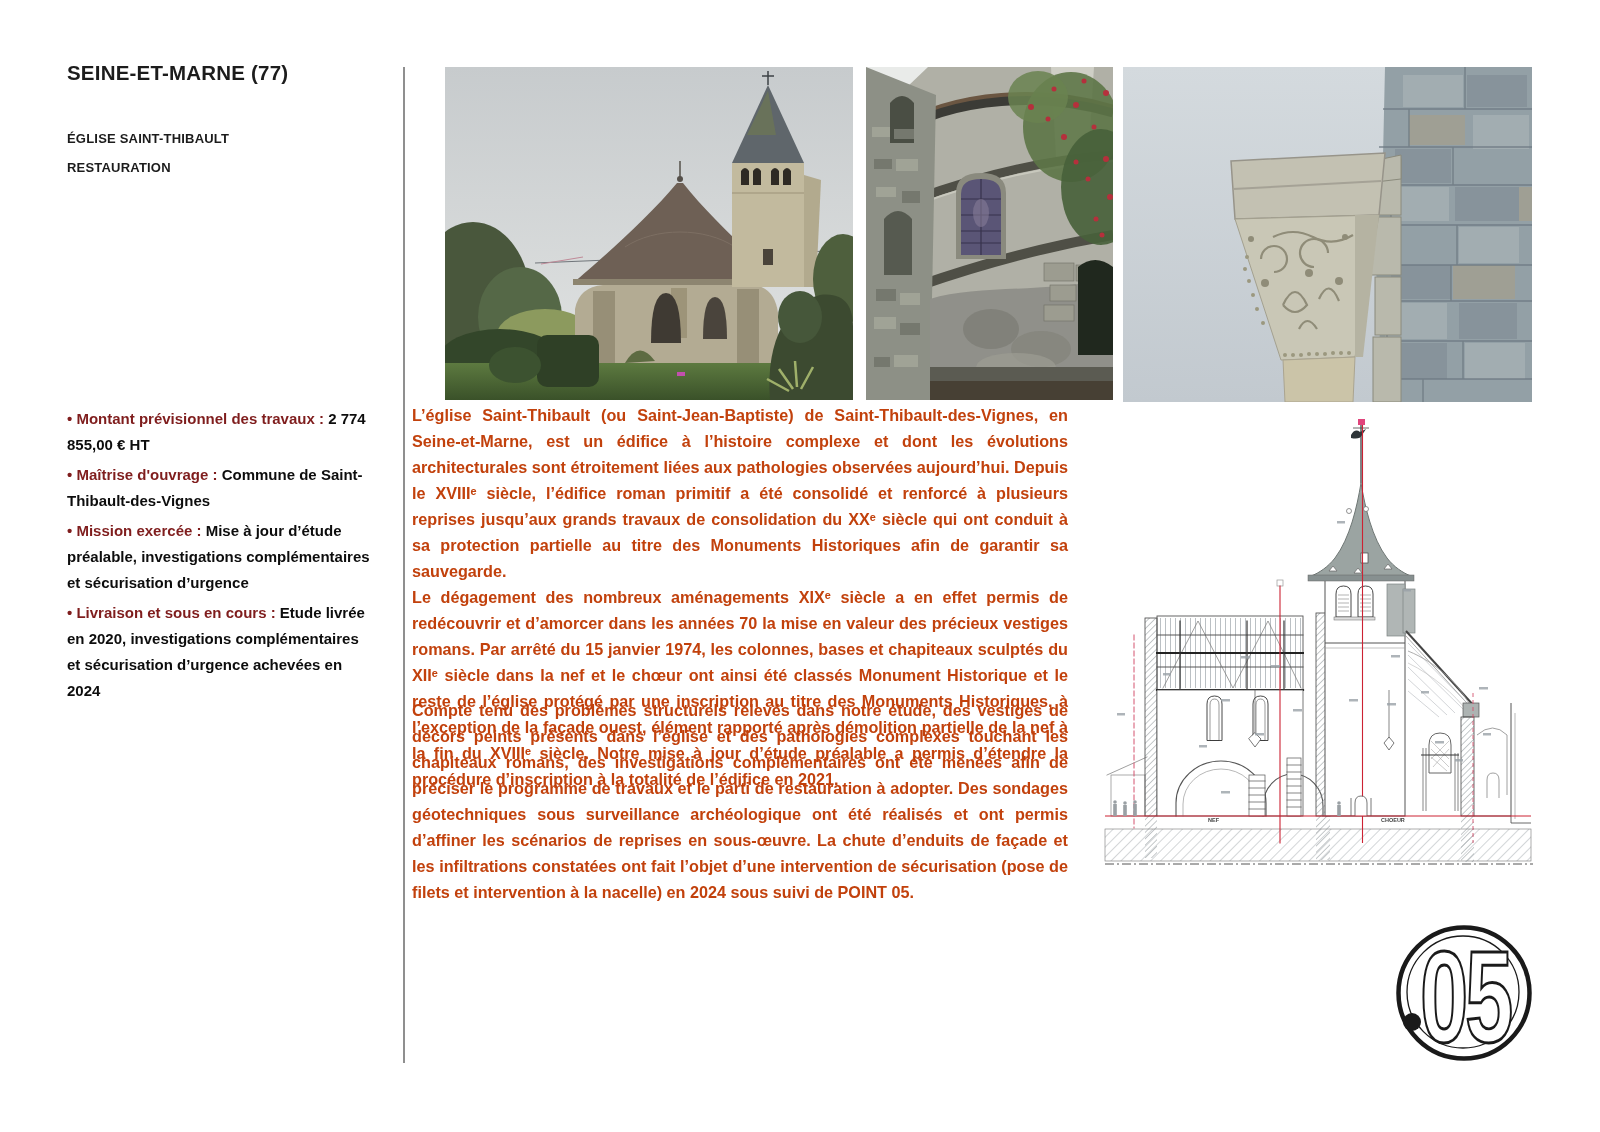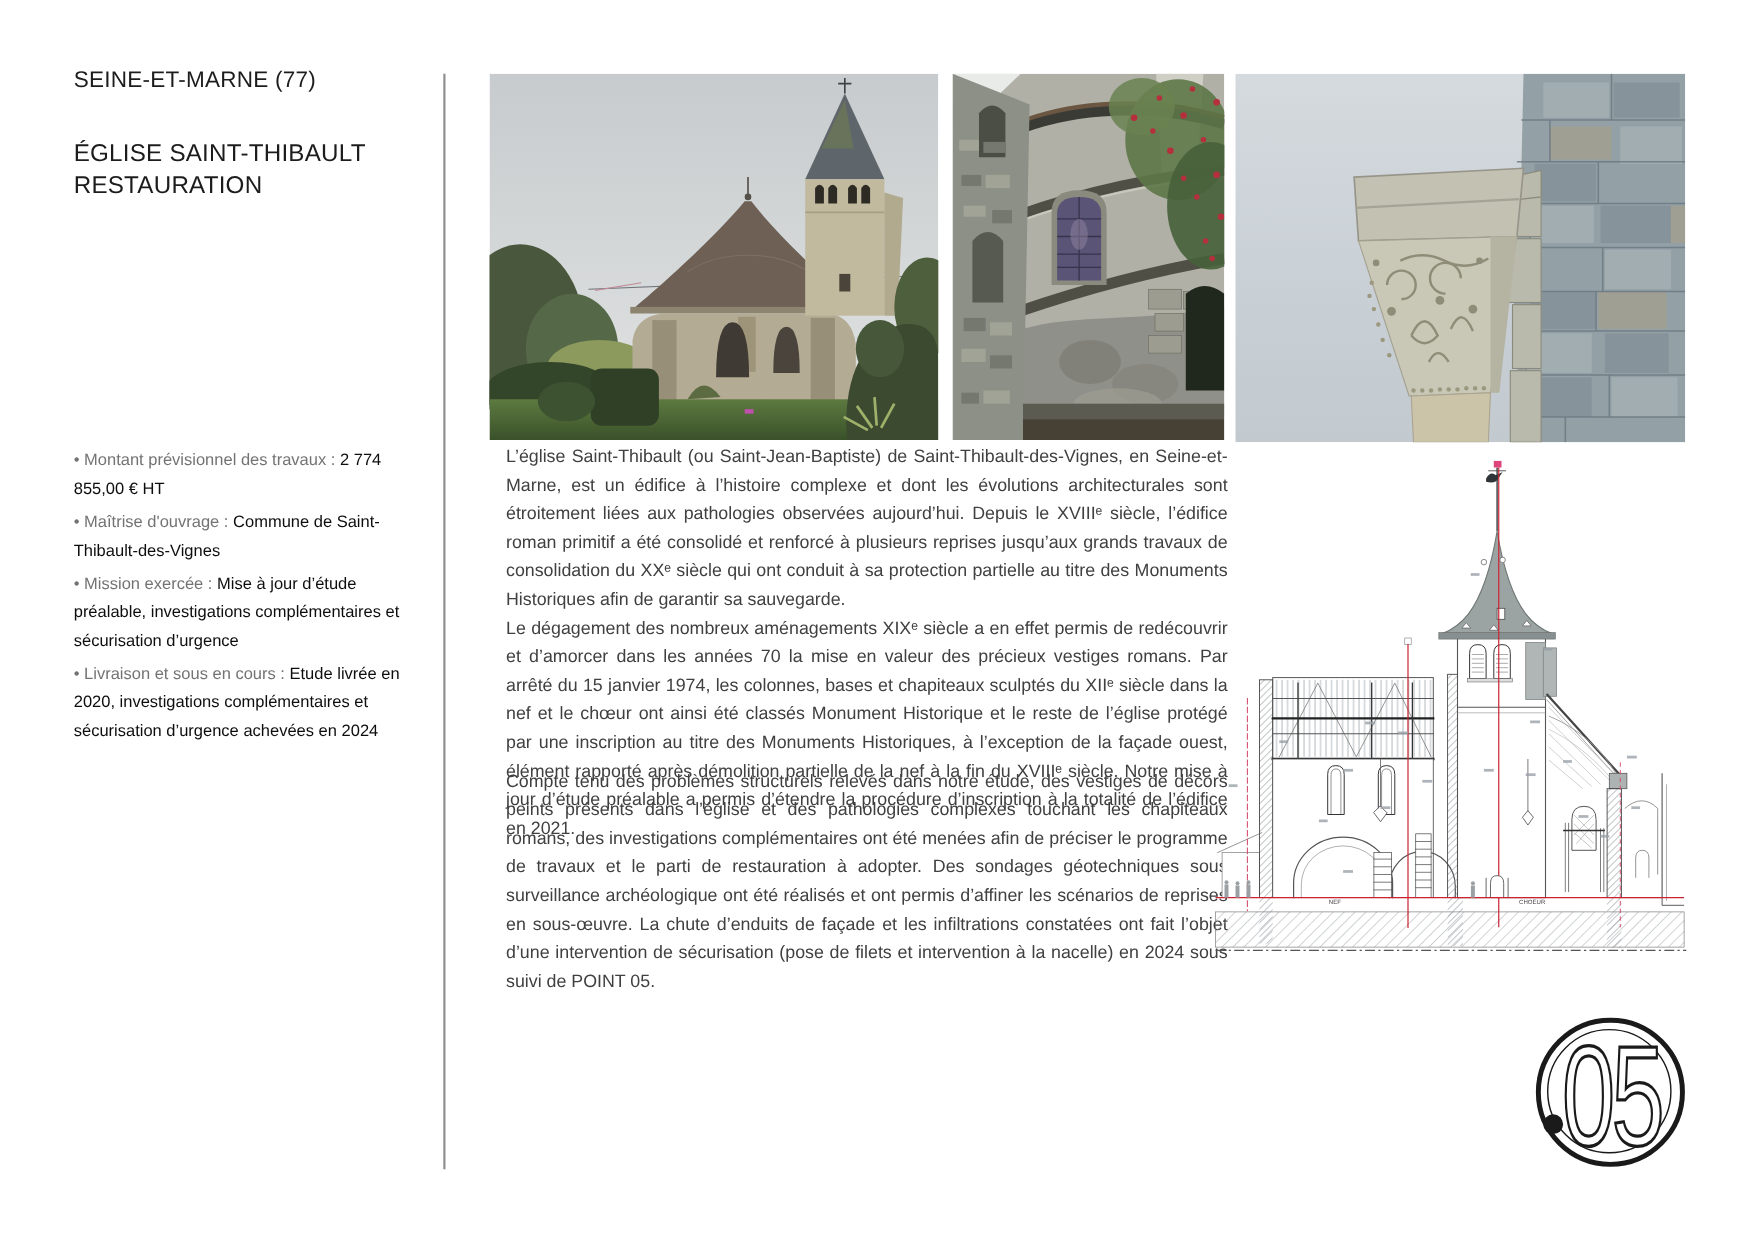--- a/index.html
+++ b/index.html
@@ -1,33 +1,33 @@
 <!DOCTYPE html>
 <html><head>
 <meta charset="utf-8">
 <style>
   html,body{margin:0;padding:0;background:#ffffff;}
   .page{position:relative;width:1600px;height:1132px;background:#ffffff;overflow:hidden;
-        font-family:"Liberation Sans",sans-serif;color:#1a1a1a;}
+        font-family:"Liberation Sans",sans-serif;color:#1a1a1a;font-weight:bold;}
   
   .title{position:absolute;left:67px;top:57px;font-size:20.5px;line-height:32px;
          letter-spacing:.2px;color:#1c1c1c;}
-  .subtitle{position:absolute;left:67px;top:124px;font-size:22px;line-height:29px;
+  .subtitle{position:absolute;left:67px;top:124px;font-size:13px;line-height:29px;
             letter-spacing:.2px;color:#1c1c1c;}
   .details{position:absolute;left:67px;top:406px;width:306px;font-size:15px;line-height:26px;}
   .detail{margin:0 0 4px 0;}
-  .detail .lbl{color:#737373;}
+  .detail .lbl{color:#7f1d1d;}
   .detail .val{color:#0d0d0d;}
   .divider{position:absolute;left:403px;top:67px;width:1.5px;height:996px;background:#8f8f8f;}
   
   .photo{position:absolute;}
   .photo svg{display:block;}
   
-  .para{position:absolute;left:460px;width:656px;font-size:16.2px;line-height:26px;
-        text-align:justify;color:#404040;}
+  .para{position:absolute;left:412px;width:656px;font-size:16.2px;line-height:26px;
+        text-align:justify;color:#c2410c;}
   .para p{margin:0;}
   
   .drawing{position:absolute;left:1103px;top:403px;}
   .logo{position:absolute;left:1394px;top:923px;}
 </style>
 </head>
 <body>
 
 <div class="page">
 

